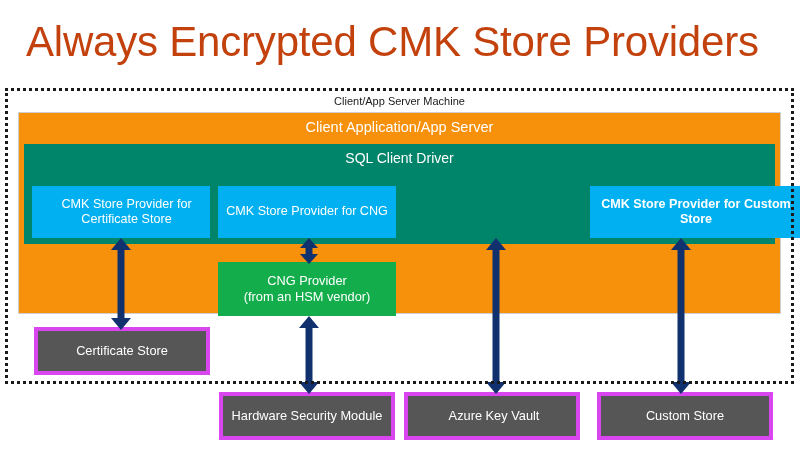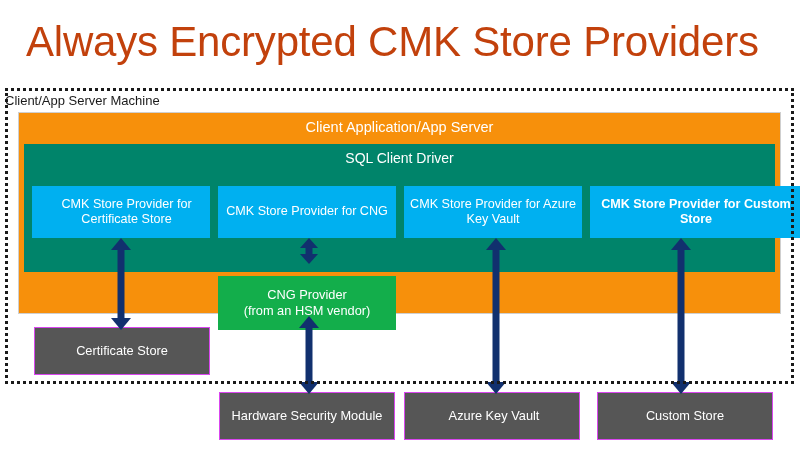--- a/index.html
+++ b/index.html
@@ -40,21 +40,22 @@
     height: 296px;
     border: 3px dotted #1a1a1a;
     box-sizing: border-box;
     background: transparent;
   }
   #machine-label {
     position: absolute;
     left: 5px;
     top: 92px;
     width: 789px;
-    font-size: 13px;
+    text-align: center;
+    font-size: 11px;
     color: #1a1a1a;
     line-height: 18px;
   }
 
   
   .box {
     position: absolute;
     box-sizing: border-box;
     display: flex;
     align-items: center;
@@ -73,53 +74,53 @@
     border: 1px solid #cfcfcf;
     align-items: flex-start;
     padding-top: 6px;
     font-size: 14.5px;
   }
 
   #sql-driver-box {
     left: 24px;
     top: 144px;
     width: 751px;
-    height: 128px;
+    height: 100px;
     background: #00846A;
     align-items: flex-start;
     padding-top: 6px;
     font-size: 14px;
   }
 
   .cmk-box {
     top: 186px;
     height: 52px;
     background: #00B0F0;
     font-size: 12.6px;
     padding: 0 4px;
   }
   #cmk-cert { left: 32px;  width: 178px; padding-left: 15px; }
   #cmk-cng  { left: 218px; width: 178px; }
   #cmk-akv  { left: 404px; width: 178px; }
   #cmk-cust { left: 590px; width: 212px; font-weight: bold; }
 
   #cng-provider-box {
     left: 218px;
-    top: 276px;
+    top: 262px;
     width: 178px;
     height: 54px;
     background: #13AE4B;
     font-size: 12.8px;
     padding: 9px 4px;
   }
 
   .store-box {
     height: 48px;
     background: #565656;
-    border: 1px solid #d946ef;
+    border: 4px solid #d946ef;
     font-size: 12.8px;
     padding: 0 4px;
   }
   #store-cert { left: 34px;  top: 327px; width: 176px; }
   #store-hsm  { left: 219px; top: 392px; width: 176px; }
   #store-akv  { left: 404px; top: 392px; width: 176px; padding-left: 8px; }
   #store-cust { left: 597px; top: 392px; width: 176px; }
 
   
   .arrow-svg {
@@ -154,23 +155,20 @@
   <div class="box" id="sql-driver-box">
     <span>SQL Client Driver</span>
   </div>
 
   <div class="box cmk-box" id="cmk-cert">
     <span>CMK Store Provider for Certificate Store</span>
   </div>
   <div class="box cmk-box" id="cmk-cng">
     <span>CMK Store Provider for CNG</span>
   </div>
-  <div class="box cmk-box" id="cmk-akv">
-    <span>CMK Store Provider for Azure Key Vault</span>
-  </div>
   <div class="box cmk-box" id="cmk-cust">
     <span>CMK Store Provider for Custom Store</span>
   </div>
 
   <div class="box" id="cng-provider-box">
     <span>
       <span>CNG Provider</span><br>
       <span>(from an HSM vendor)</span>
     </span>
   </div>

